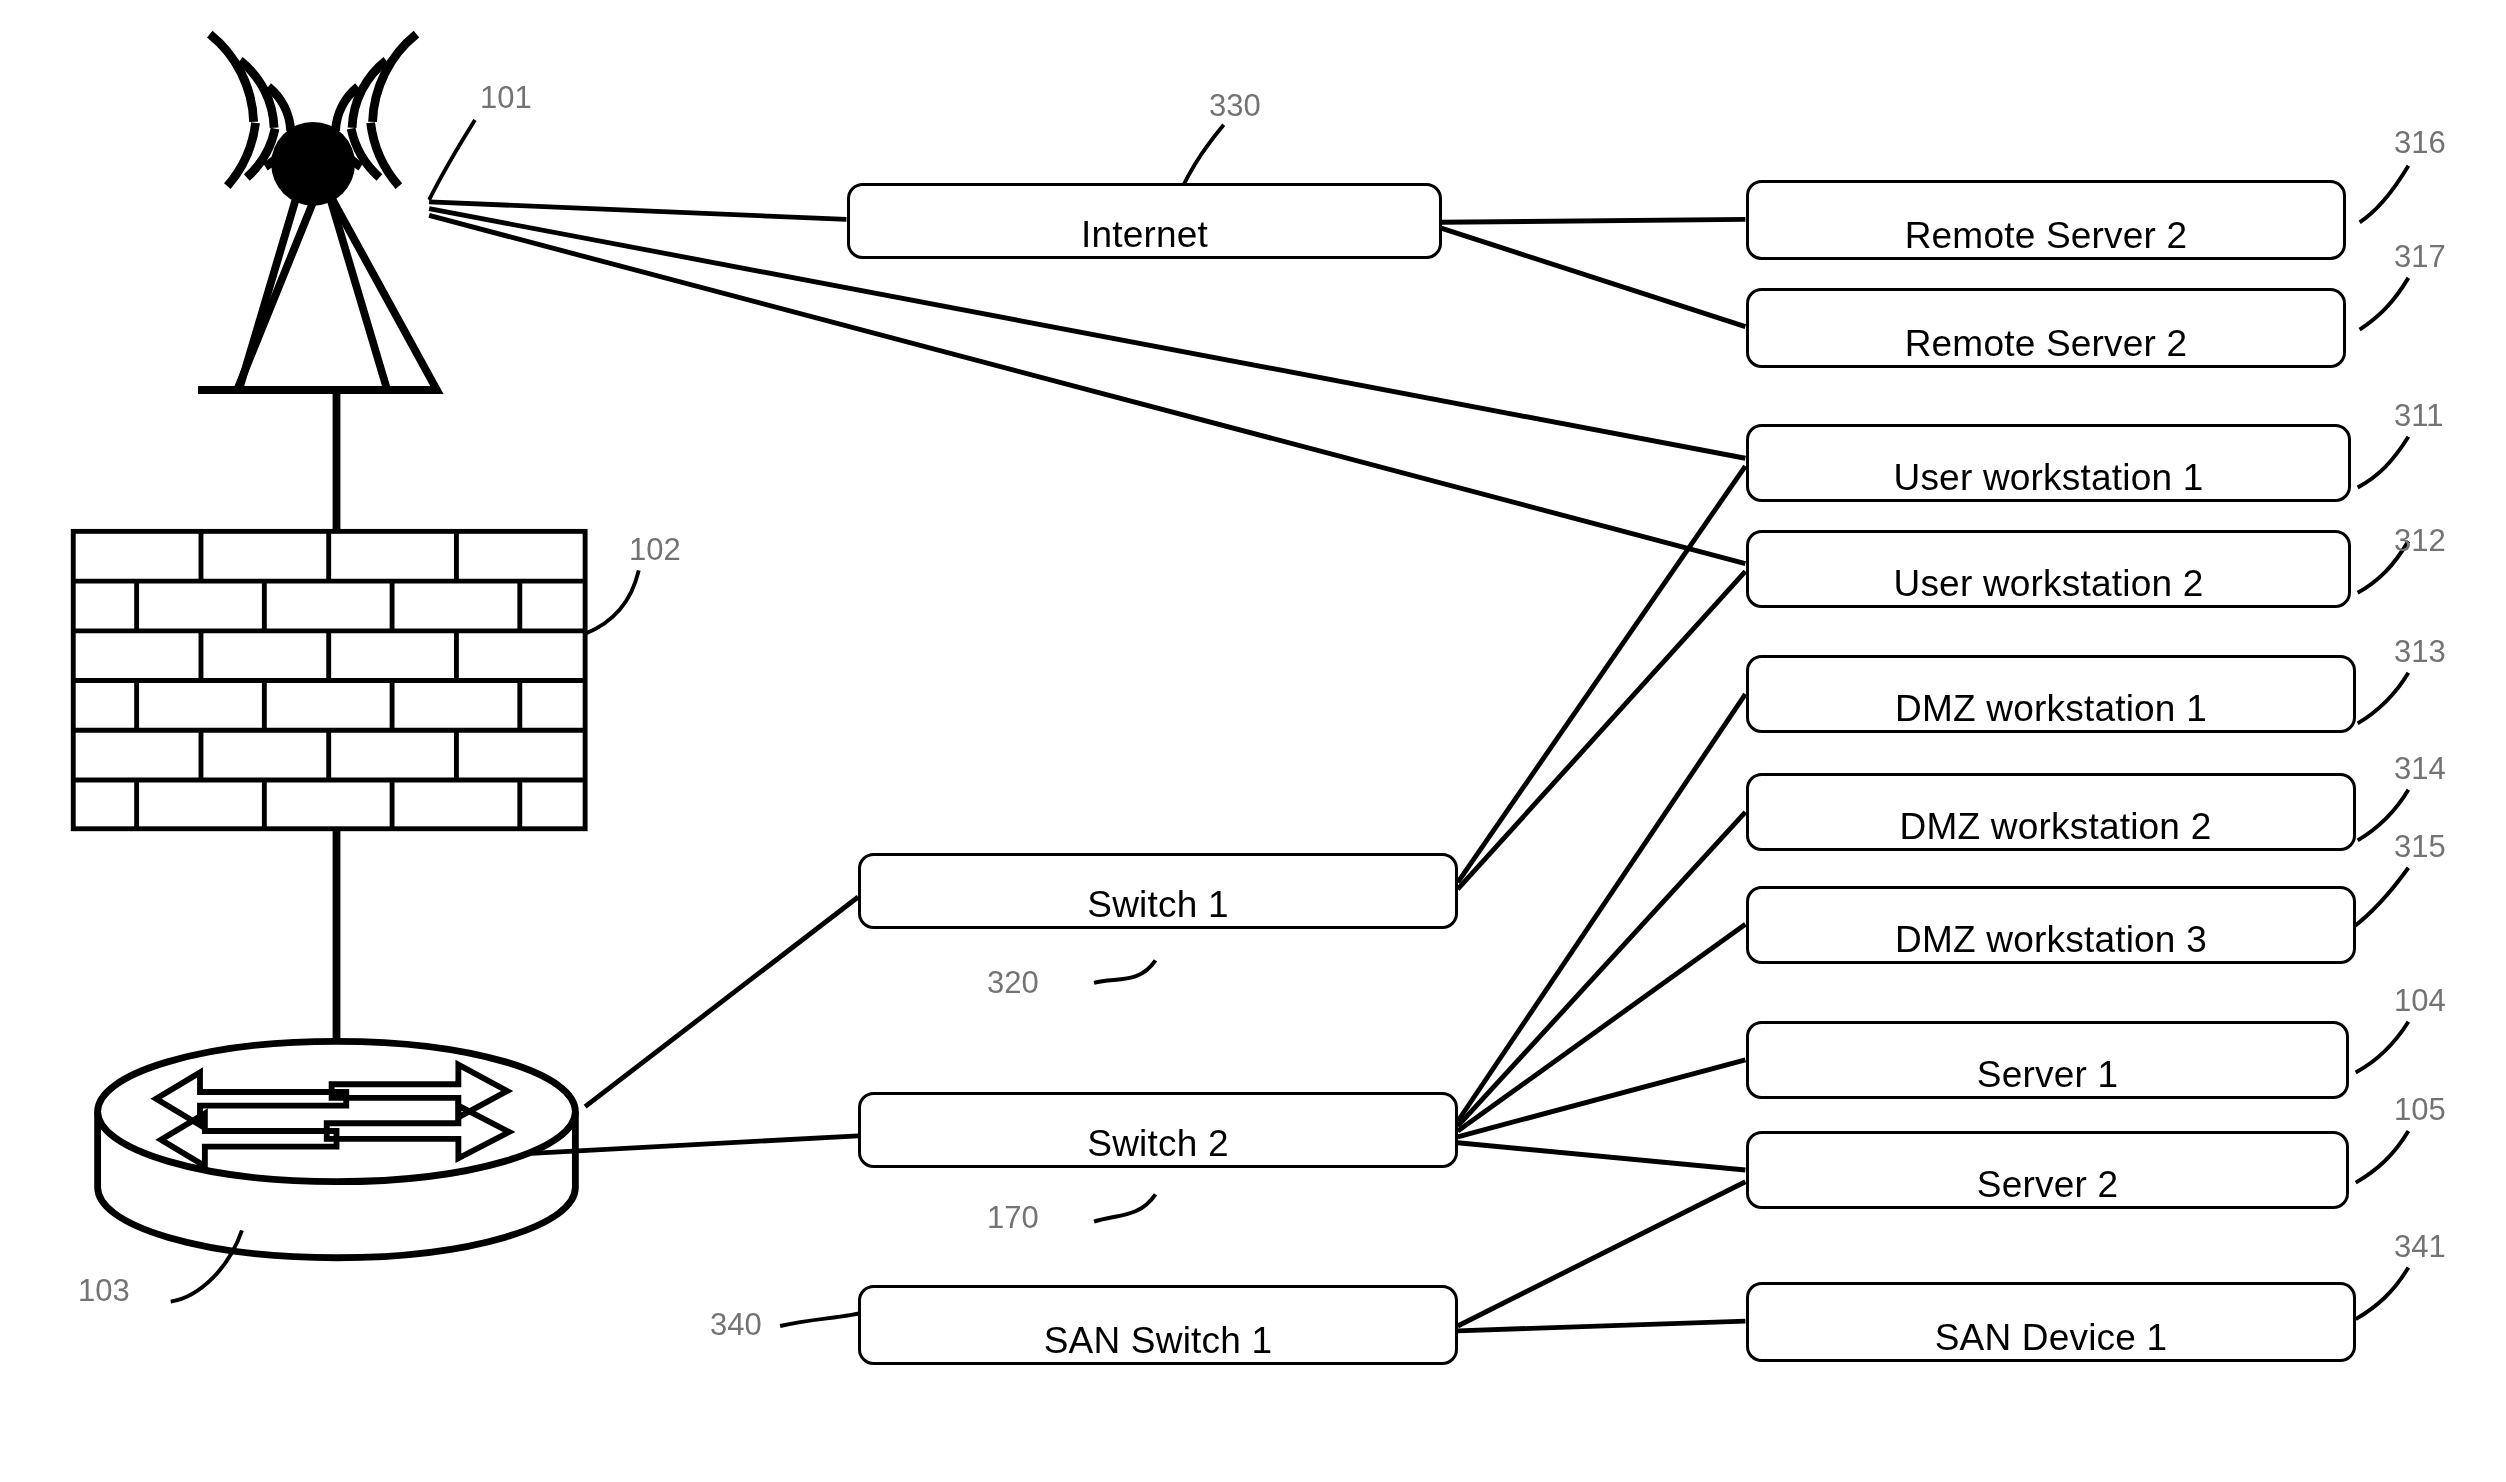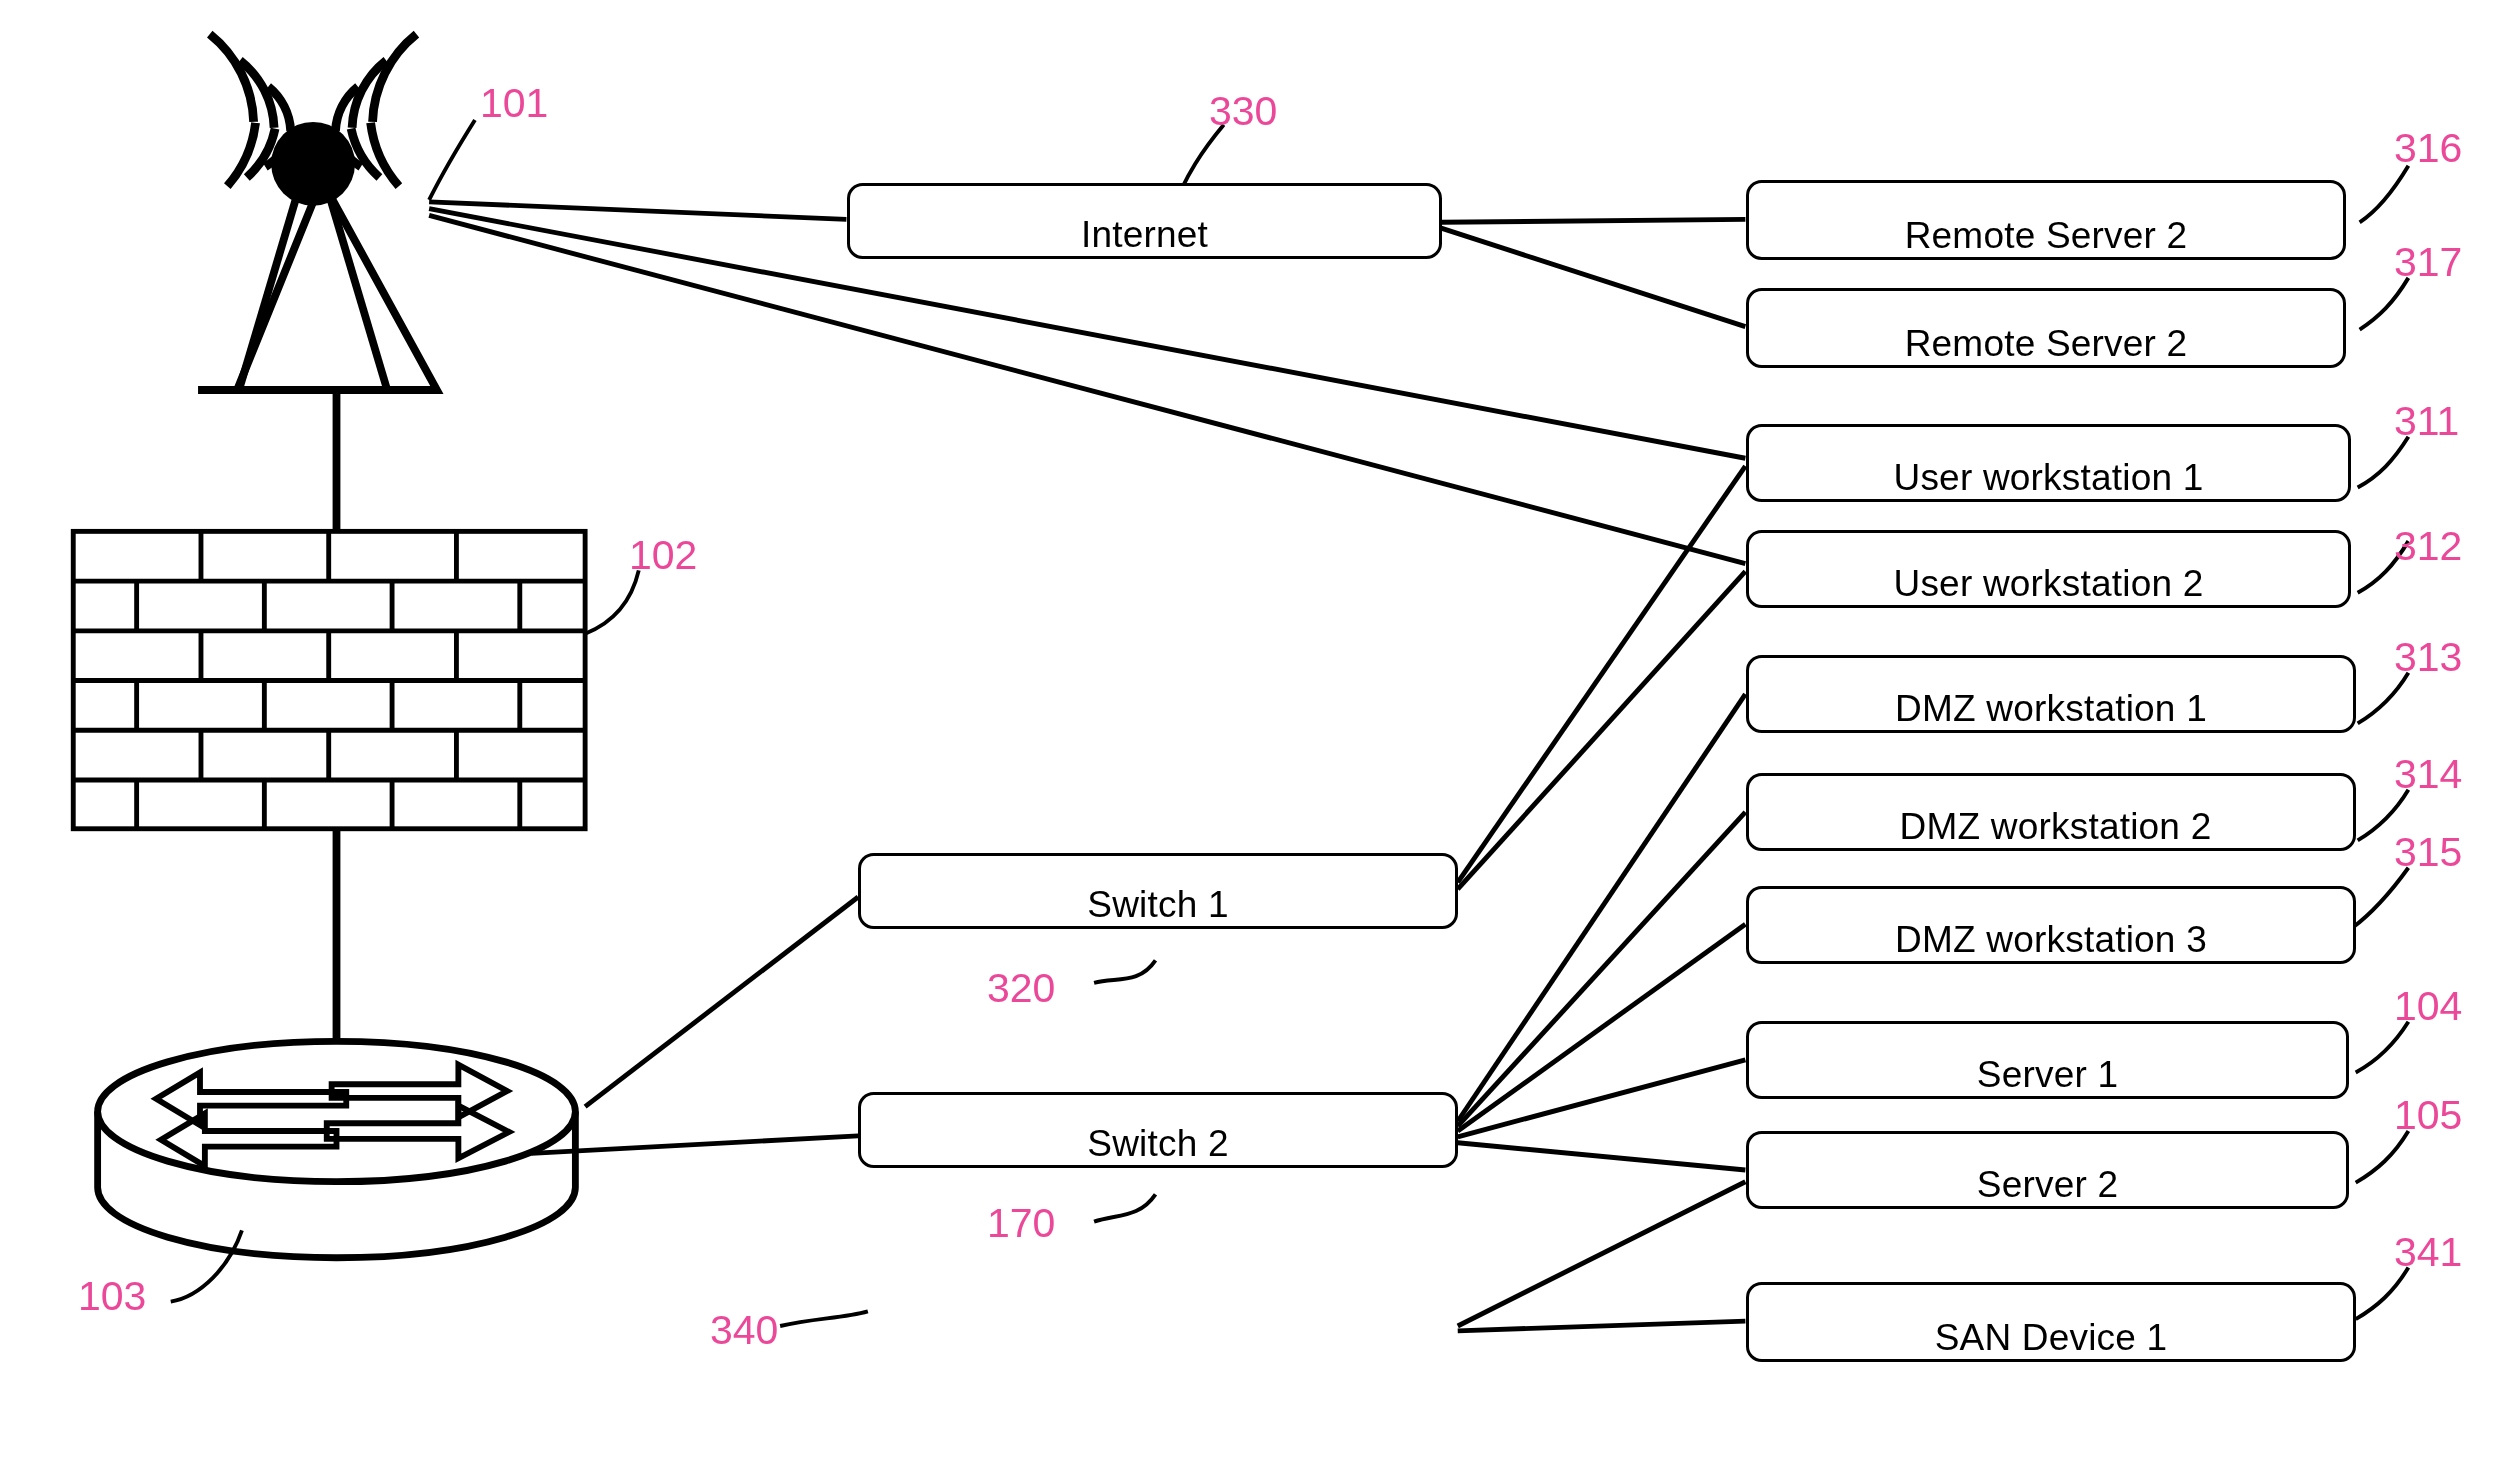--- a/index.html
+++ b/index.html
@@ -35,22 +35,22 @@
     justify-content: center;
     font-family: "Liberation Sans", sans-serif;
     font-size: 37px;
     color: #000000;
     letter-spacing: 0.2px;
     white-space: nowrap;
   }
   .ref-label {
     position: absolute;
     font-family: "Liberation Sans", sans-serif;
-    font-size: 41px;
-    color: #ec4899;
+    font-size: 31px;
+    color: #737373;
     white-space: nowrap;
   }
 </style>
 </head>
 <body>
 
 <div id="canvas">
 
   <svg id="figure-svg" viewBox="0 0 2570 1520">
     <g fill="none" stroke="#000000" stroke-width="5" stroke-linecap="butt" stroke-linejoin="miter">
@@ -231,20 +231,23 @@
   </div>
 
   <div class="node-box" style="left:858px; top:853px; width:600px; height:76px;">
     <span>Switch 1</span>
   </div>
 
   <div class="node-box" style="left:858px; top:1092px; width:600px; height:76px;">
     <span>Switch 2</span>
   </div>
 
+  <div class="node-box" style="left:858px; top:1285px; width:600px; height:80px;">
+    <span>SAN Switch 1</span>
+  </div>
 
   <div class="node-box" style="left:1746px; top:1282px; width:610px; height:80px;">
     <span>SAN Device 1</span>
   </div>
 
   <div class="ref-label" style="left:480px; top:80px;">101</div>
 
   <div class="ref-label" style="left:629px; top:532px;">102</div>
 
   <div class="ref-label" style="left:78px; top:1273px;">103</div>

